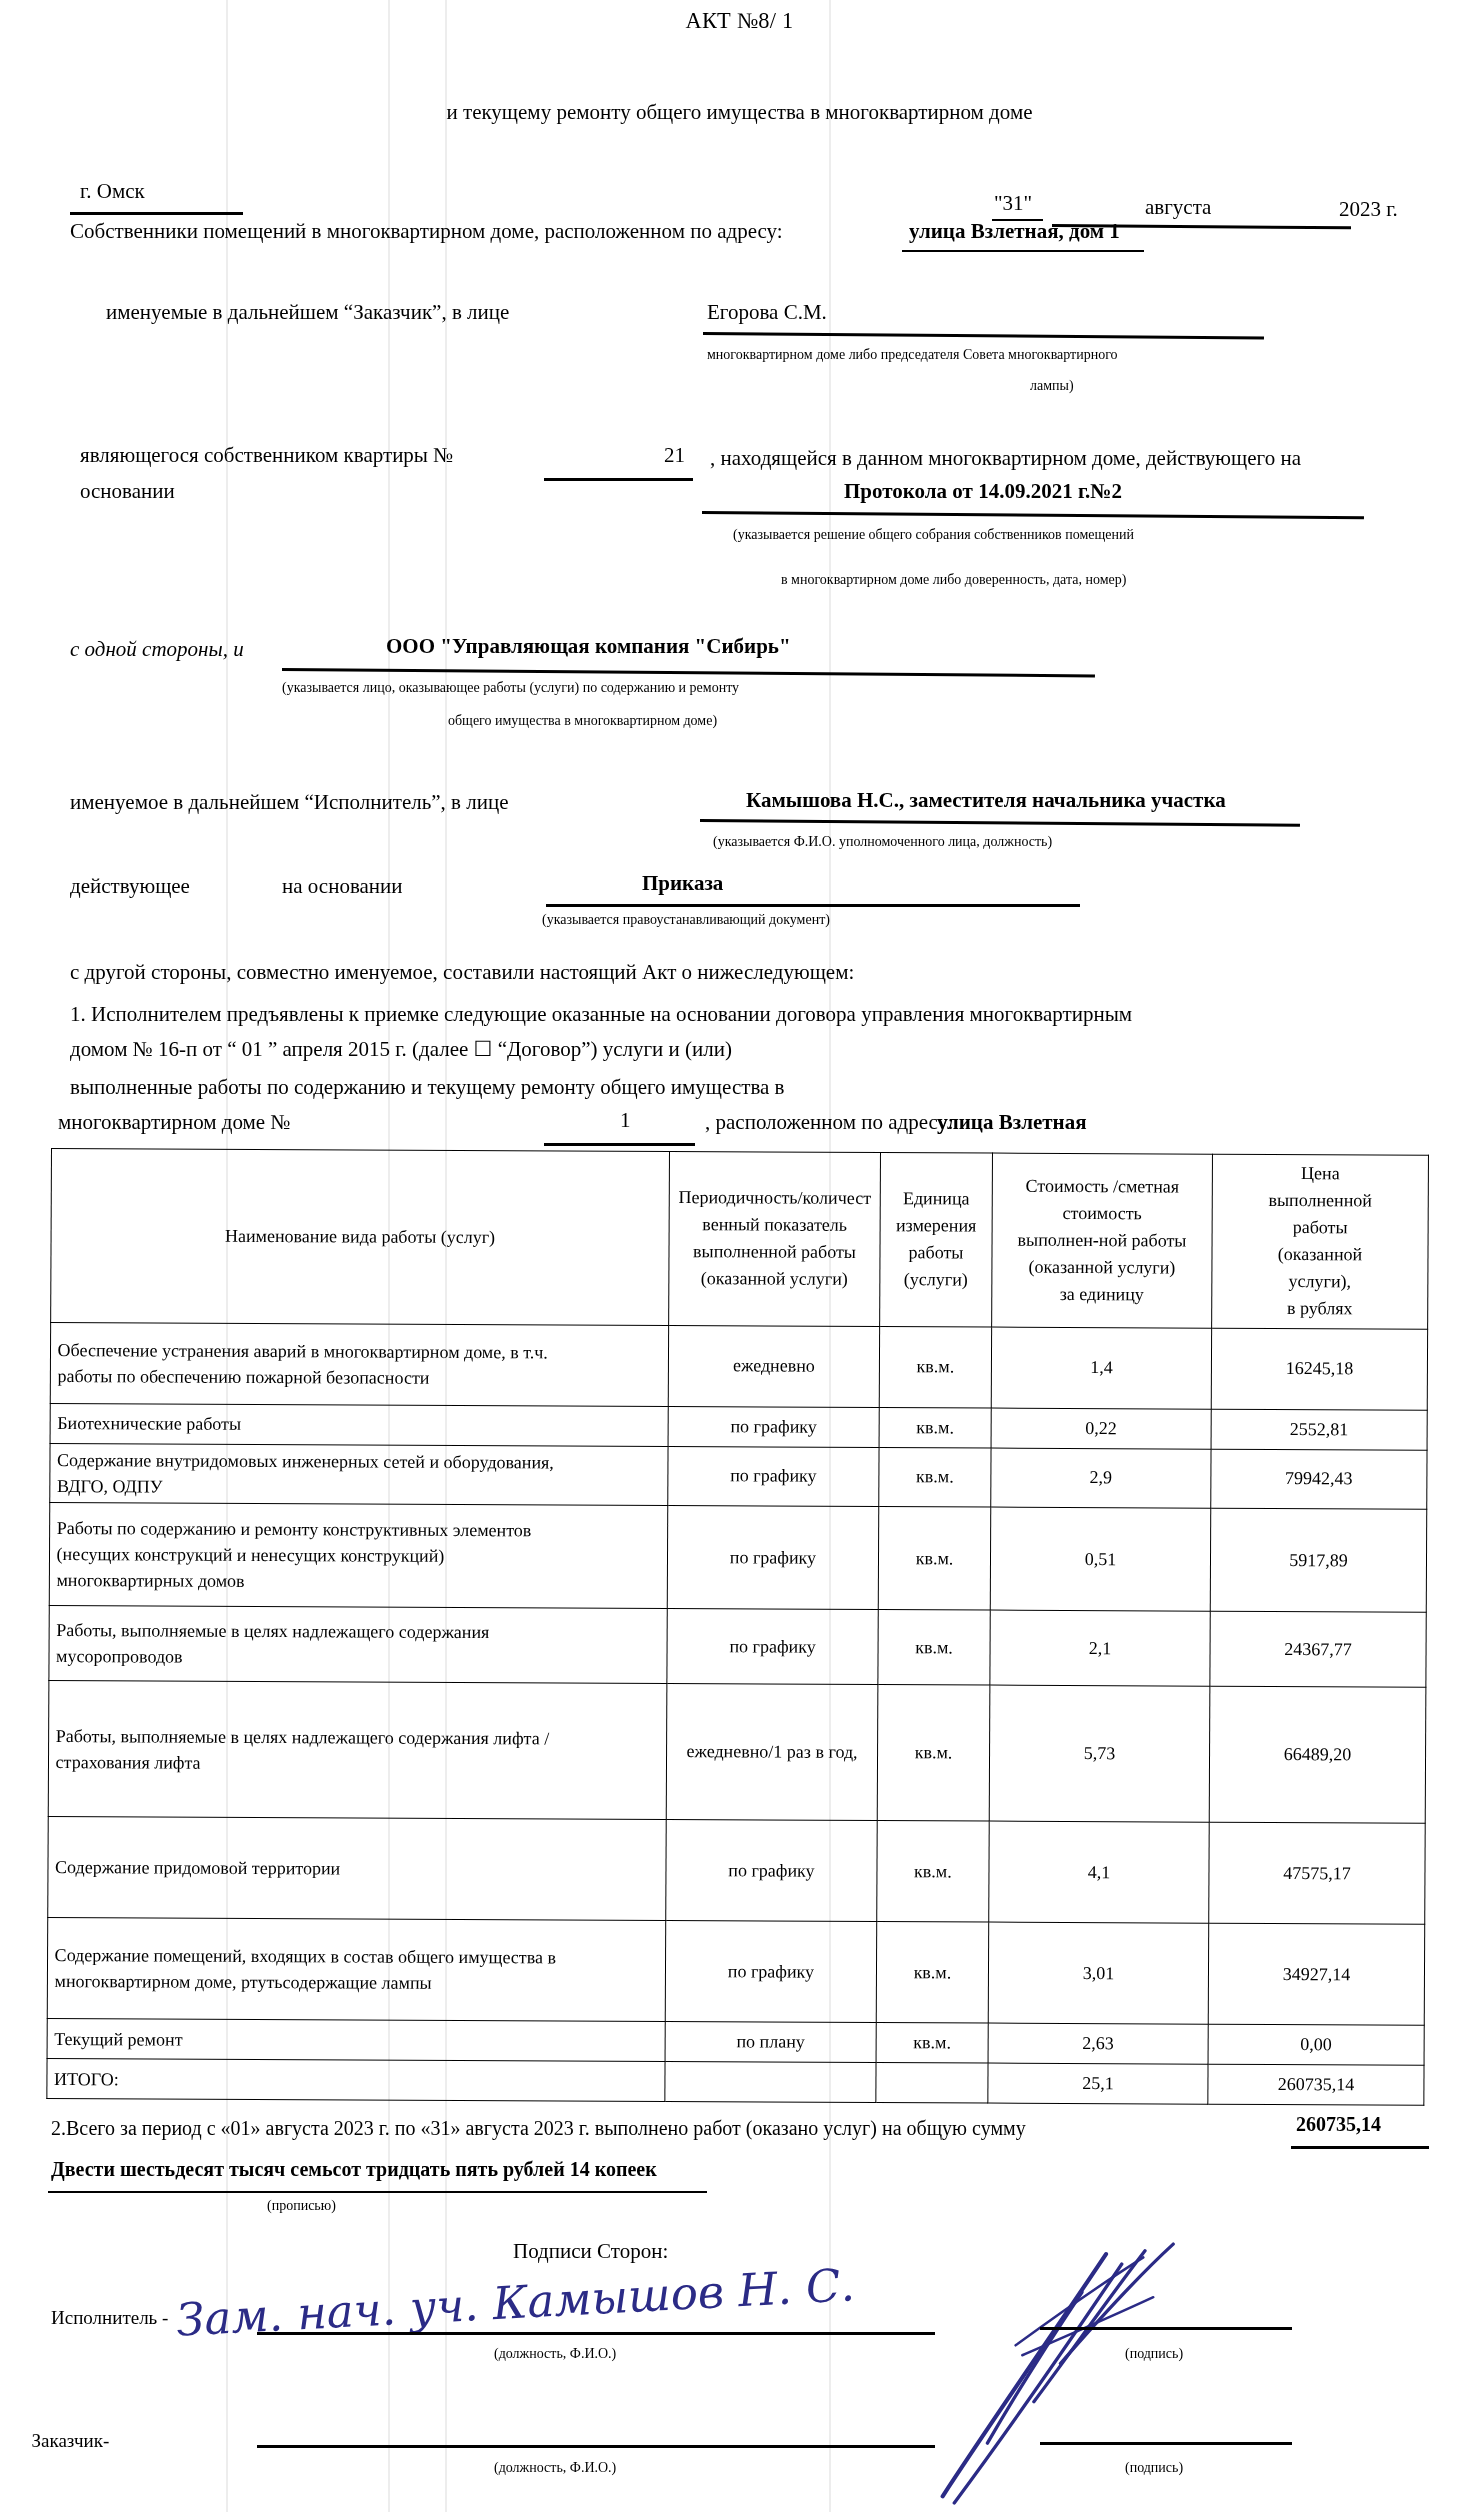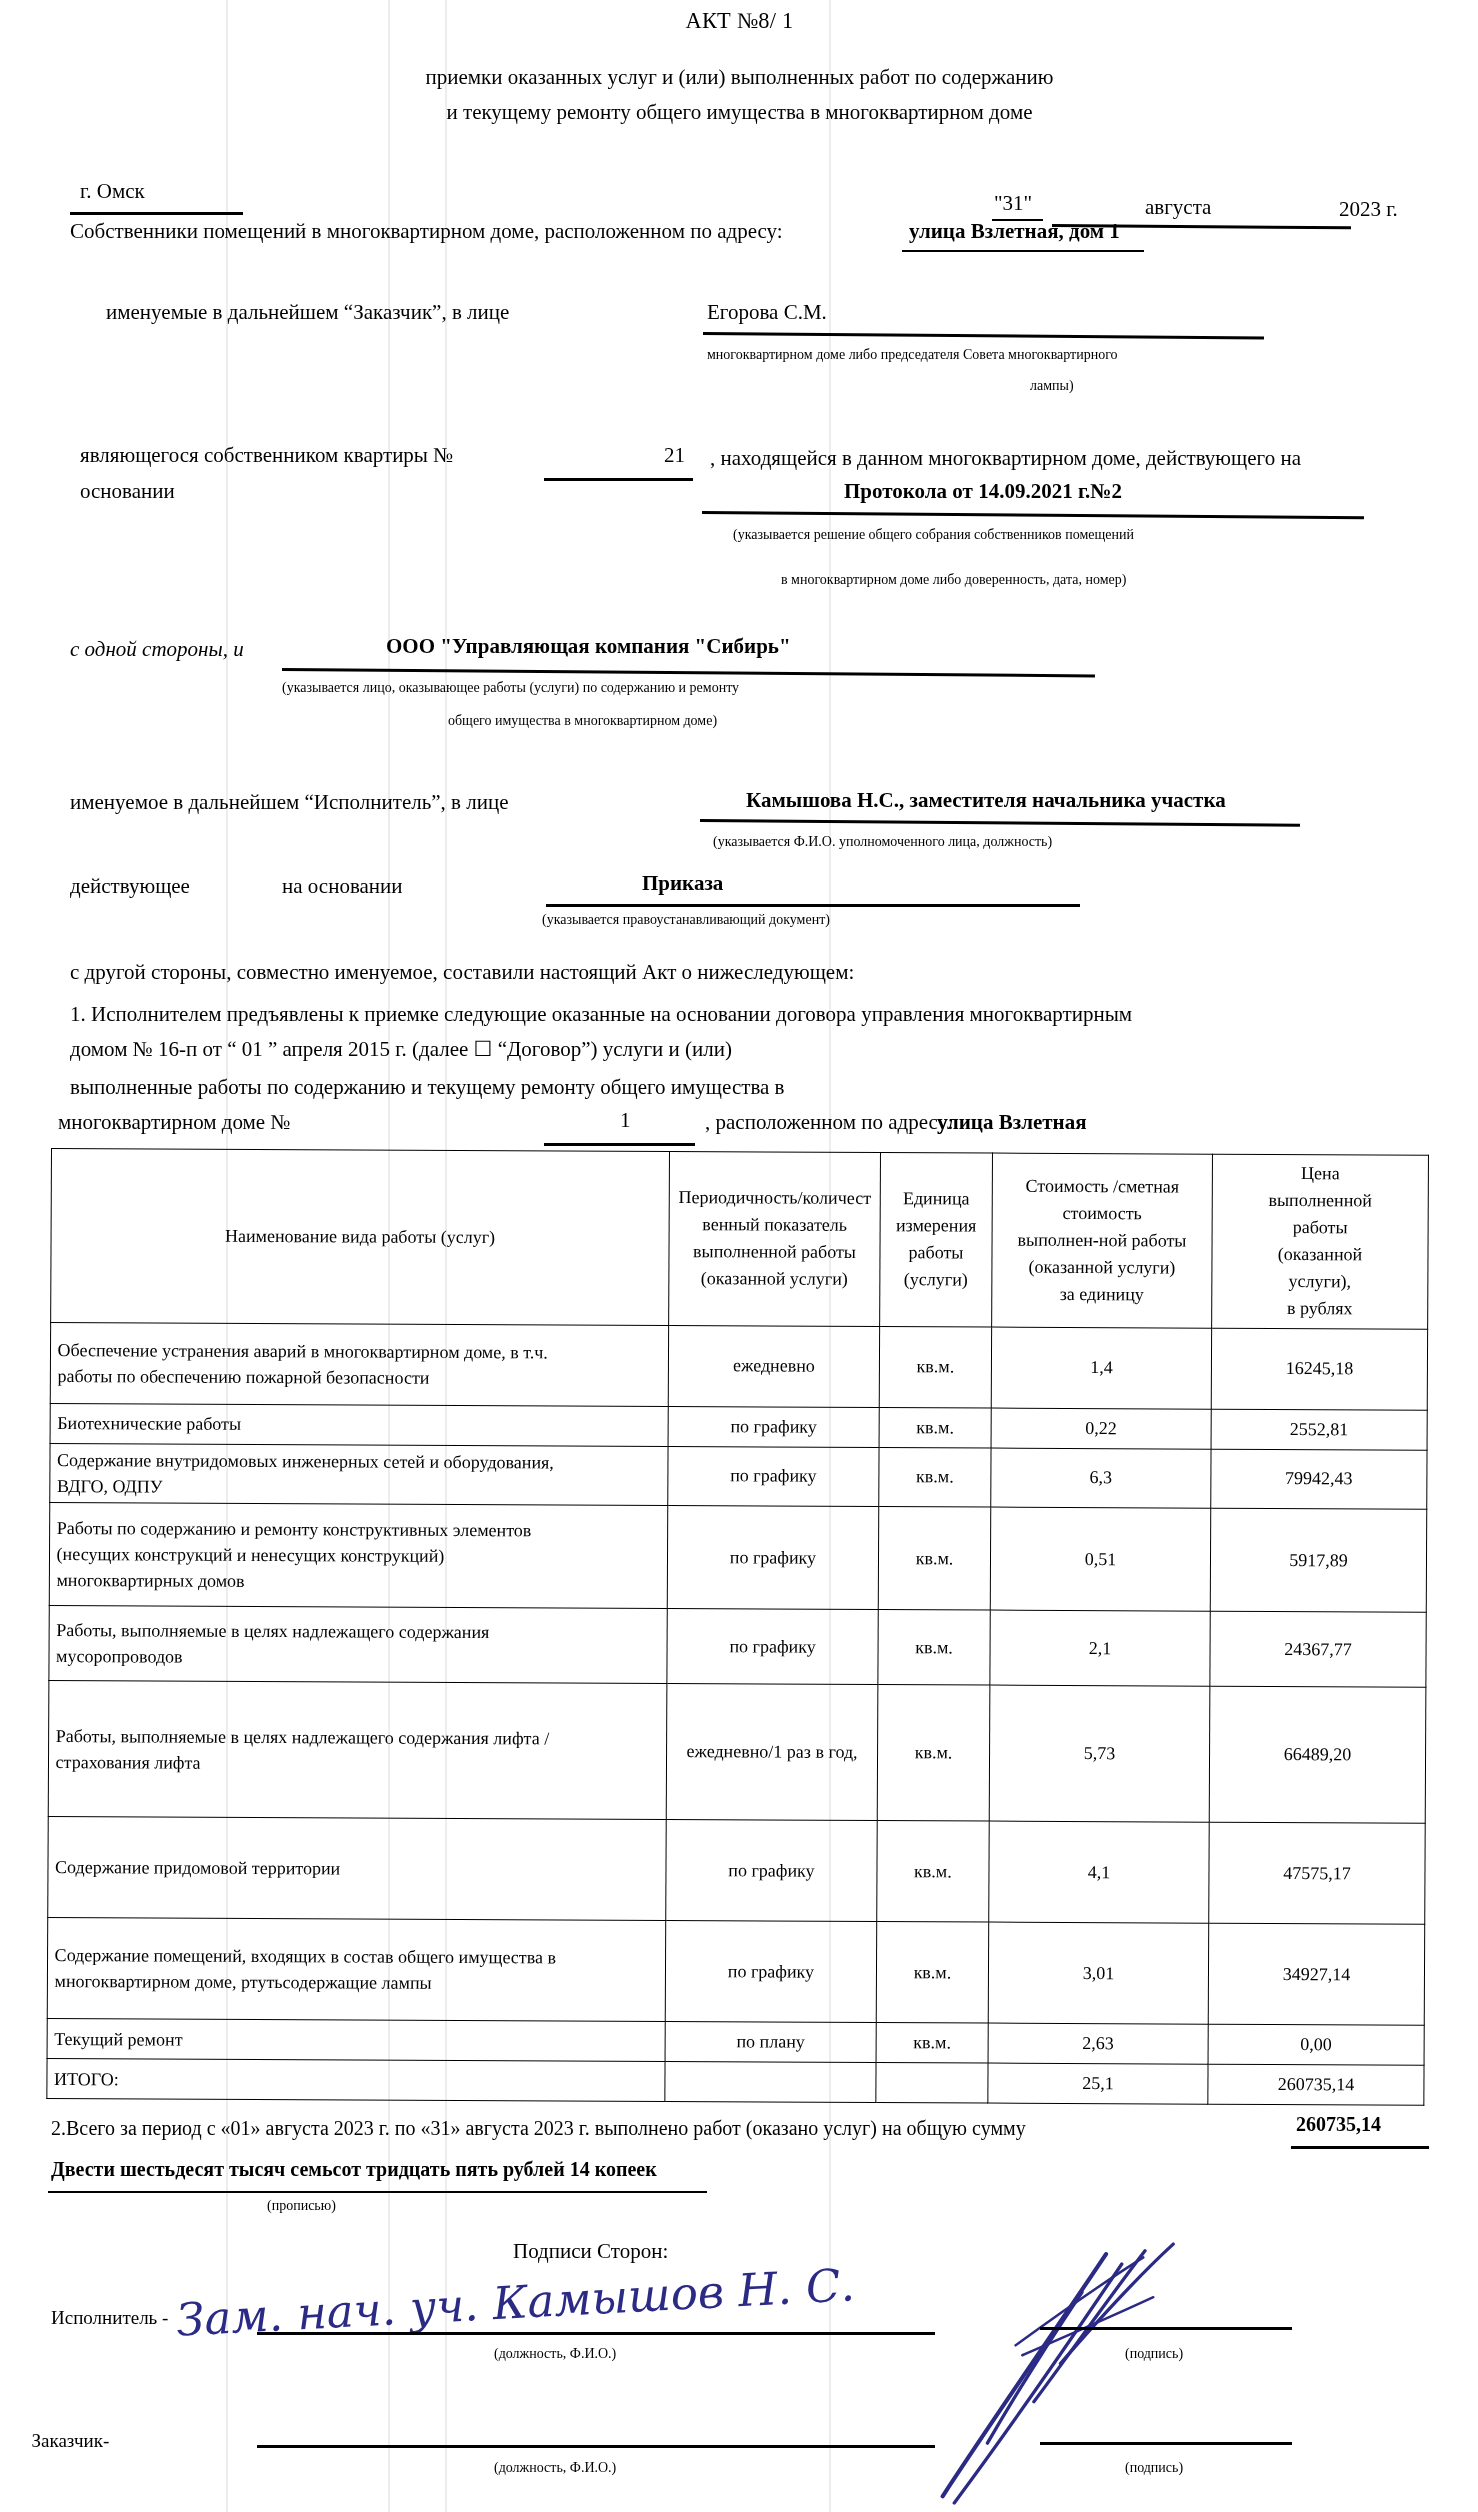--- a/index.html
+++ b/index.html
@@ -110,21 +110,20 @@
 <body>
 
 <div id="page">
 
   <div class="streak" style="left:226px;"></div>
   <div class="streak" style="left:388px;"></div>
   <div class="streak" style="left:445px;"></div>
   <div class="streak" style="left:829px;"></div>
 
   <div class="abs title-line" style="left:0; top:8.3px;">АКТ №8/ 1</div>
-  <div class="abs subtitle-line" style="left:0; top:65px;">приемки оказанных услуг и (или) выполненных работ по содержанию</div>
   <div class="abs subtitle-line" style="left:0; top:100px;">и текущему ремонту общего имущества в многоквартирном доме</div>
 
   <div class="abs body-text" style="left:80px; top:179px;">г. Омск</div>
   <div class="rule" style="left:70px; top:212px; width:173px;"></div>
 
   <div class="abs body-text" style="left:994px; top:191px;">"31"</div>
   <div class="rule thin" style="left:992px; top:219px; width:51px;"></div>
 
   <div class="abs body-text" style="left:1145px; top:195px;">августа</div>
   <div class="rule skew" style="left:1052px; top:224px; width:299px;"></div>
@@ -245,21 +244,21 @@
           <td class="c-cost">0,22</td>
           <td class="c-price">2552,81</td>
         </tr>
         <tr style="height: 53px;">
           <td class="c-name">
             <div>Содержание внутридомовых инженерных сетей и оборудования,</div>
             <div>ВДГО, ОДПУ</div>
           </td>
           <td class="c-period">по графику</td>
           <td class="c-unit">кв.м.</td>
-          <td class="c-cost">6,3</td>
+          <td class="c-cost">2,9</td>
           <td class="c-price">79942,43</td>
         </tr>
         <tr style="height: 103px;">
           <td class="c-name">
             <div>Работы по содержанию и ремонту конструктивных элементов</div>
             <div>(несущих конструкций и ненесущих  конструкций)</div>
             <div>многоквартирных домов</div>
           </td>
           <td class="c-period">по графику</td>
           <td class="c-unit">кв.м.</td>

